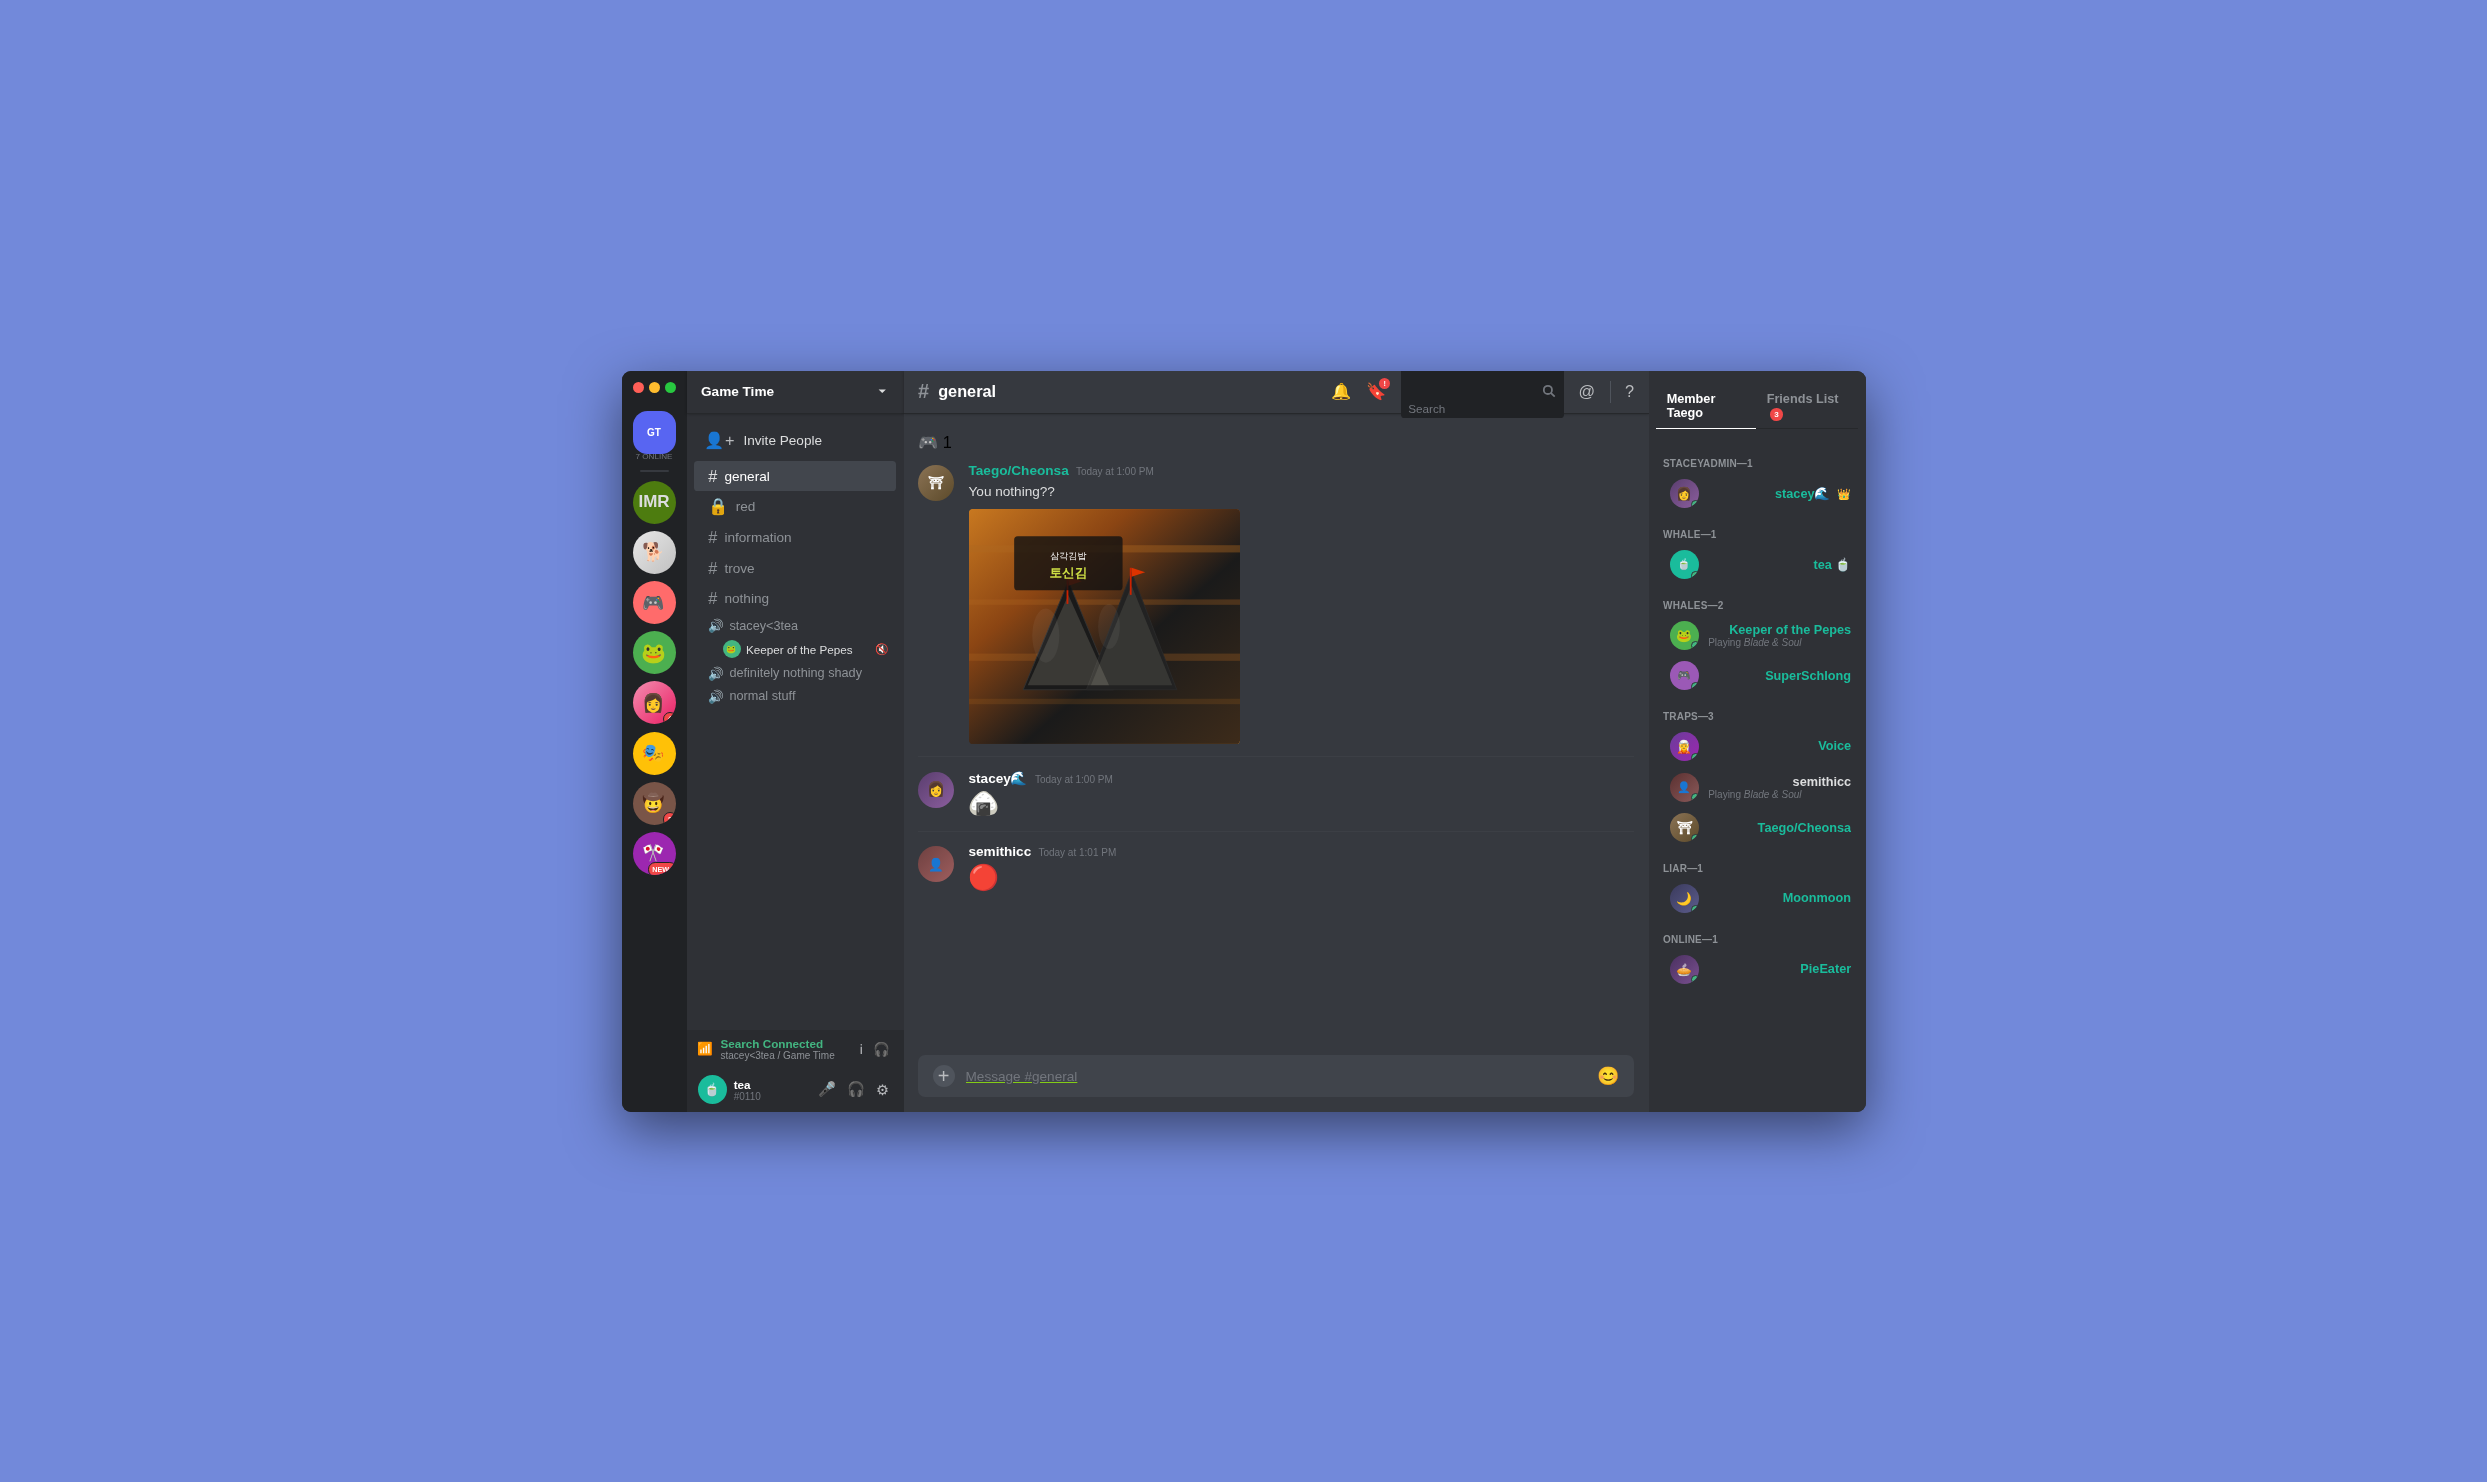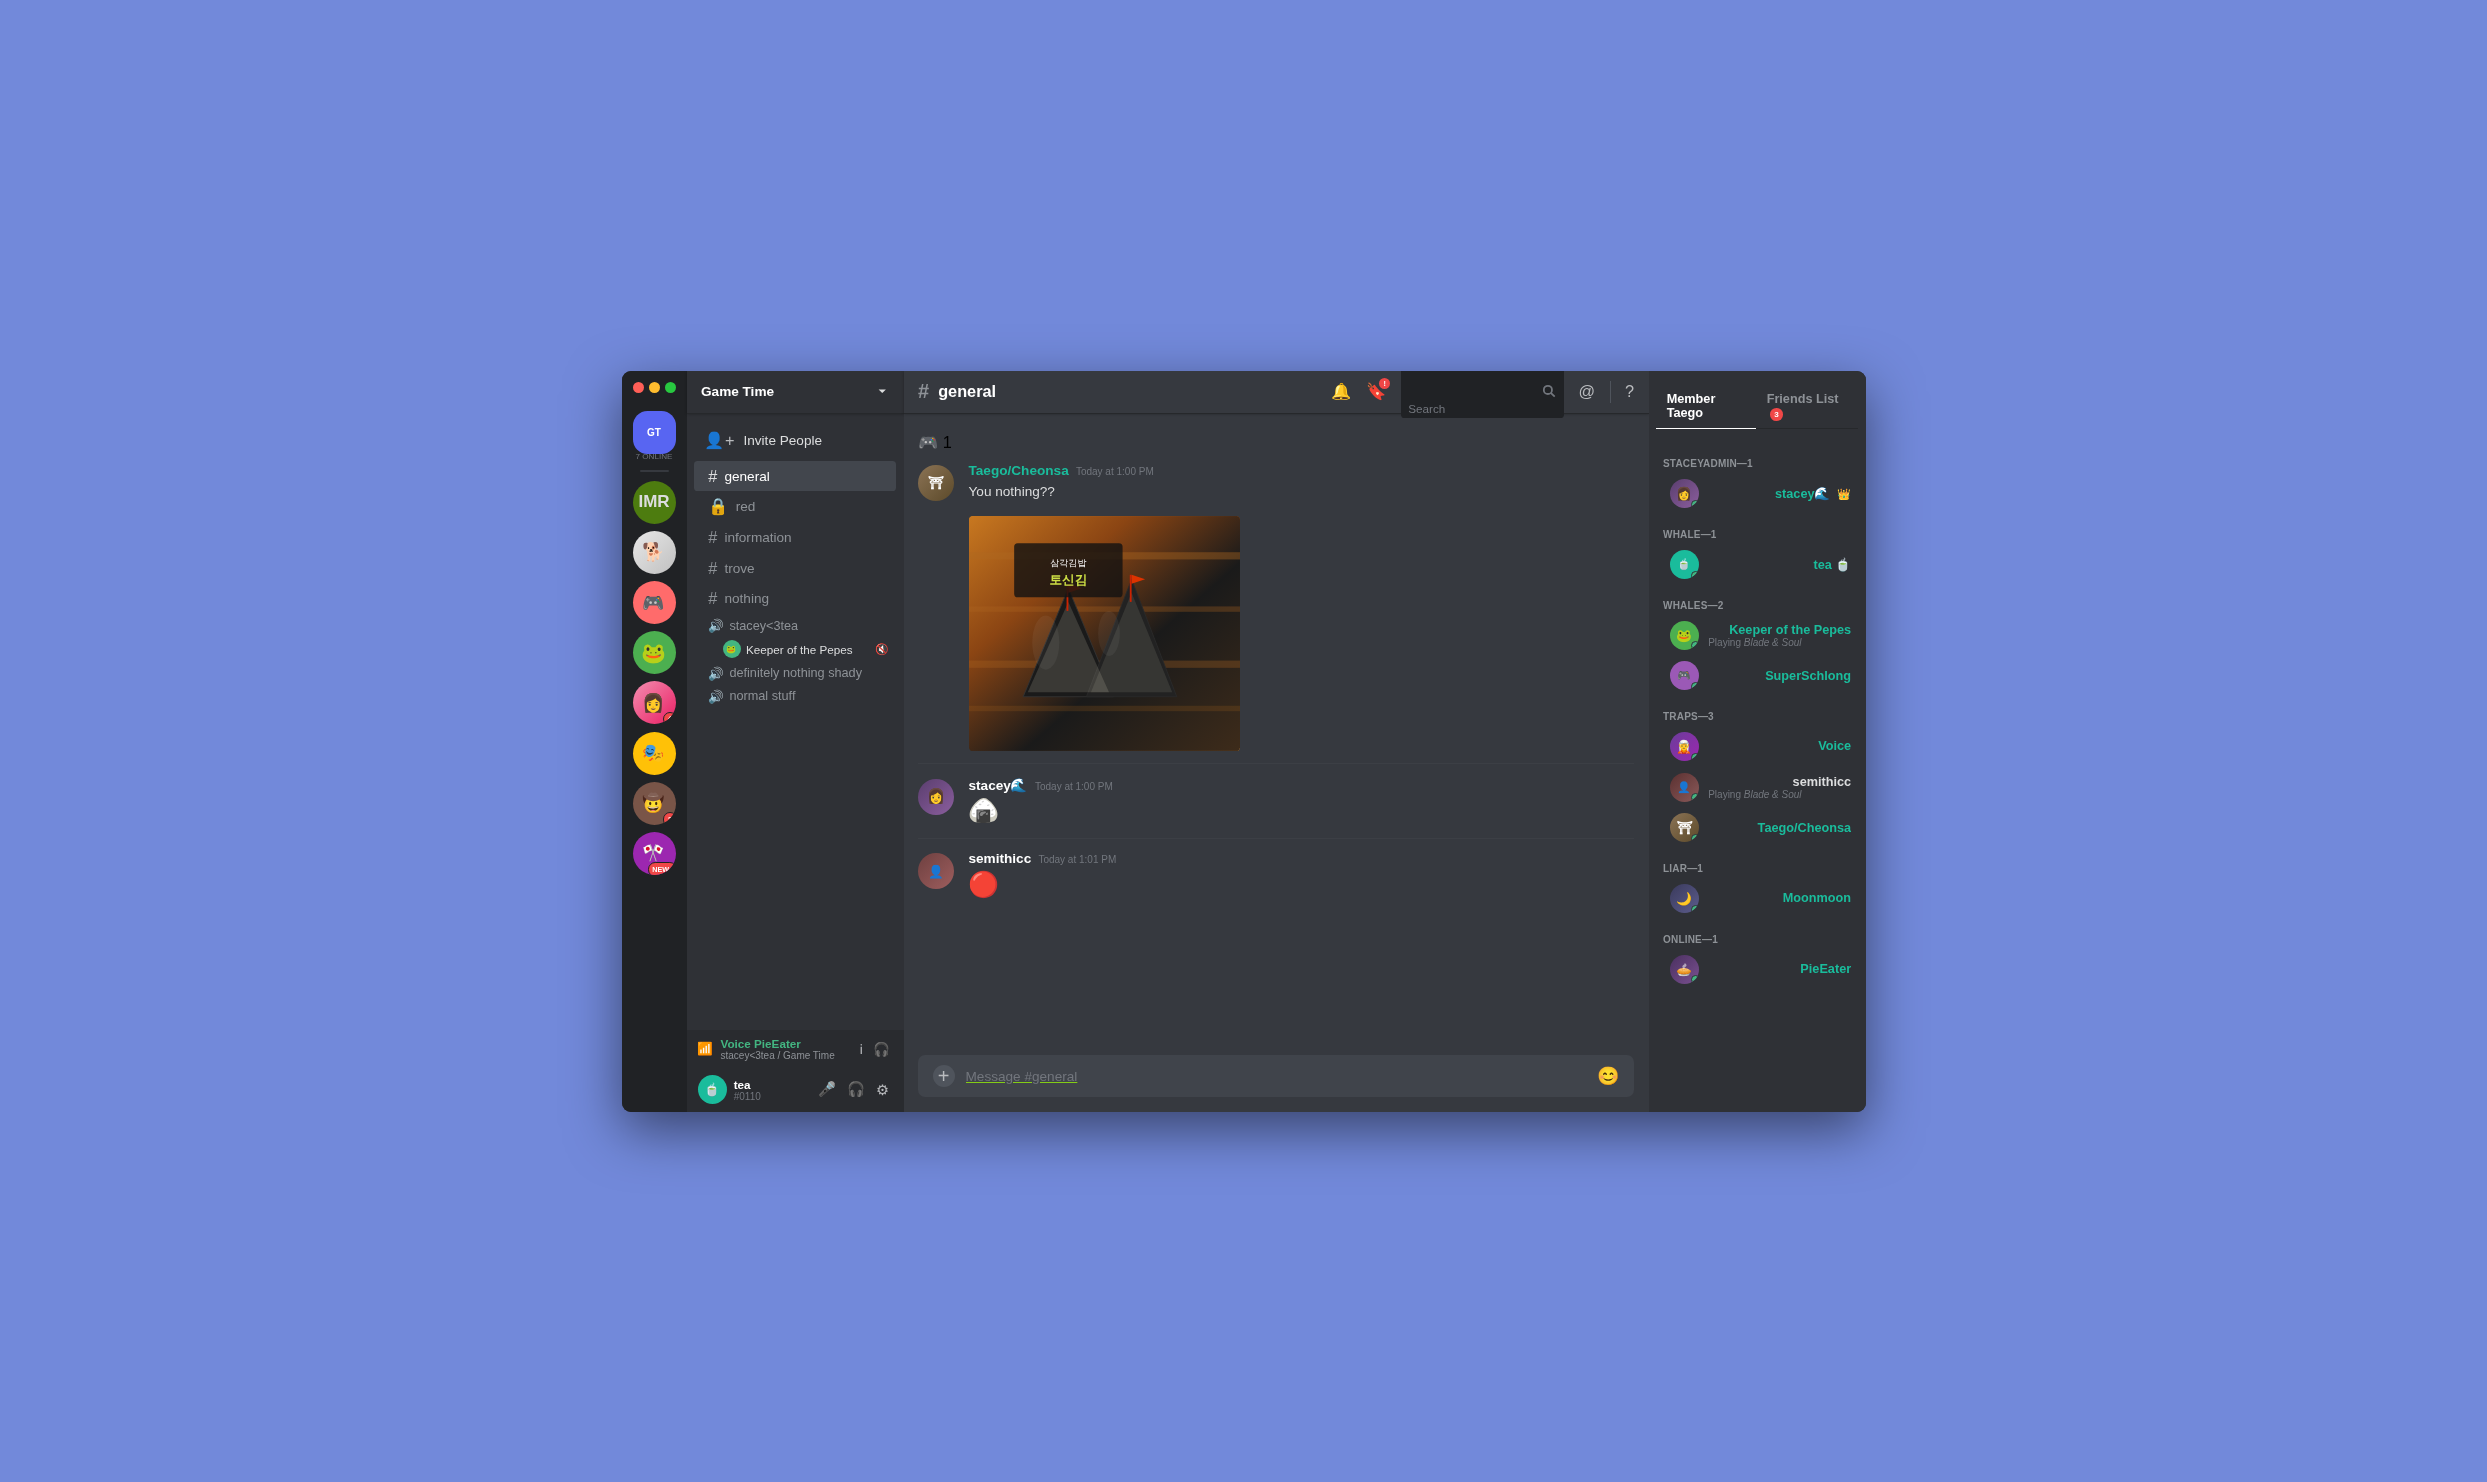--- a/index.html
+++ b/index.html
@@ -268,21 +268,21 @@
       margin-top: 1.8px;
     }
     .message-content { flex: 1; min-width: 0; }
     .message-header { display: flex; align-items: baseline; gap: 7.2px; margin-bottom: 3.6px; }
     .message-author { font-weight: 600; font-size: 13.6px; }
     .message-author.teal { color: #1abc9c; }
     .message-author.white { color: #fff; }
     .message-timestamp { color: #72767d; font-size: 10px; }
     .message-text { color: #dcddde; font-size: 13.6px; line-height: 1.4; }
     .message-image {
-      margin-top: 15px;
+      margin-top: 8px;
       max-width: 271px;
       border-radius: 3.6px;
       overflow: hidden;
     }
     .message-emoji { font-size: 25px; }
     .chat-divider {
       height: 0.9px;
       background: #3c3f45;
       margin: 7.2px 14.5px;
     }
@@ -562,21 +562,21 @@
         <div class="voice-channel-item">
           <span style="font-size:12.7px;color:#8e9297;">🔊</span>
           <span style="font-size:12.7px;">normal stuff</span>
         </div>
       </div>
 
       <div class="voice-connected-bar">
         <div class="voice-connected-info">
           <span style="color:#43b581;font-size:12.7px;">📶</span>
           <div class="voice-connected-text">
-            <span class="voice-connected-status">Voice PieEater</span>
+            <span class="voice-connected-status">Search Connected</span>
             <span class="voice-connected-channel">stacey&lt;3tea / Game Time</span>
           </div>
         </div>
         <div class="voice-icons">
           <button class="voice-icon-btn">ℹ</button>
           <button class="voice-icon-btn">🎧</button>
         </div>
       </div>
 
       <div class="user-panel">

